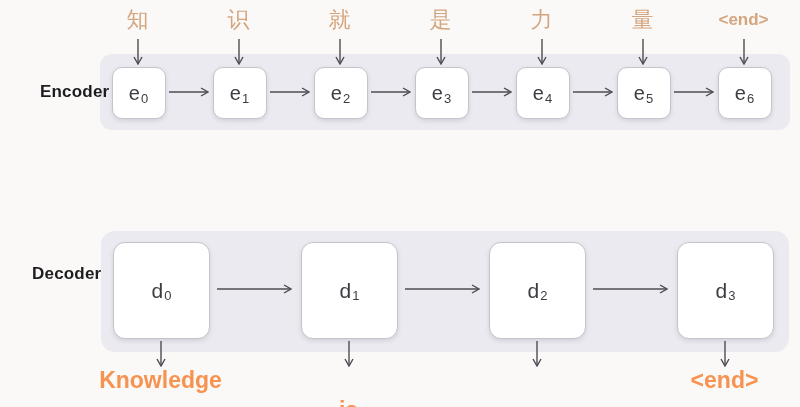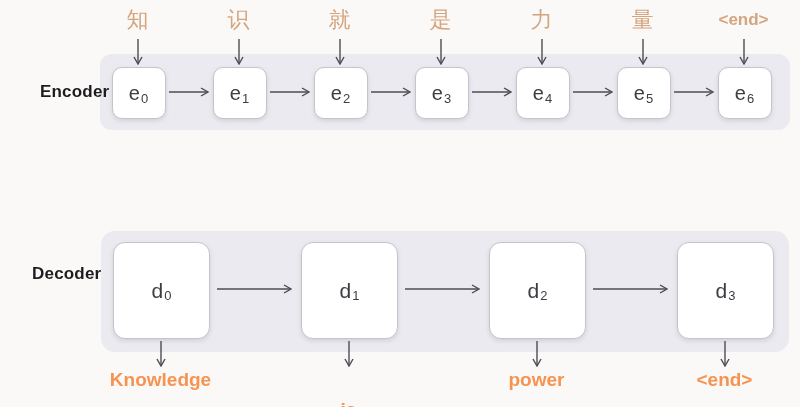--- a/index.html
+++ b/index.html
@@ -47,21 +47,21 @@
     font-size: 22px;
     line-height: 30px;
     color: var(--input-tan, #D4A57E);
     font-weight: 500;
   }
   .in-tok.end-tok {
     font-size: 17px;
     font-weight: 600;
   }
   .out-tok {
-    font-size: 19px;
+    font-size: 23px;
     line-height: 24px;
     font-weight: bold;
     color: var(--accent-orange, #F79350);
   }
   .cell {
     position: absolute;
     background: #FFFFFF;
     border: 1px solid #C5C4CB;
     display: flex;
     align-items: center;
@@ -248,21 +248,20 @@
         <line x1="0" y1="6" x2="73" y2="6" stroke="#4C4C52" stroke-width="1.4"></line>
         <path d="M67,2 L74,6 L67,10" fill="none" stroke="#4C4C52" stroke-width="1.4"></path>
       </svg>
     </div>
     <div class="arrow" style="left: 530.5px; top: 341px;">
       <svg class="arrow-svg" width="12" height="26" viewBox="0 0 12 26">
         <line x1="6" y1="0" x2="6" y2="24" stroke="#4C4C52" stroke-width="1.4"></line>
         <path d="M2,18 L6,25 L10,18" fill="none" stroke="#4C4C52" stroke-width="1.4"></path>
       </svg>
     </div>
-    <div class="tok out-tok" style="left: 446.5px; top: 368px; width: 180px;">power</div>
     <div class="cell dec-cell" style="left: 677px; top: 242px; width: 95px; height: 95px;">
       <span class="base">d</span>
       <span class="sub">3</span>
     </div>
     <div class="arrow" style="left: 718.5px; top: 341px;">
       <svg class="arrow-svg" width="12" height="26" viewBox="0 0 12 26">
         <line x1="6" y1="0" x2="6" y2="24" stroke="#4C4C52" stroke-width="1.4"></line>
         <path d="M2,18 L6,25 L10,18" fill="none" stroke="#4C4C52" stroke-width="1.4"></path>
       </svg>
     </div>

